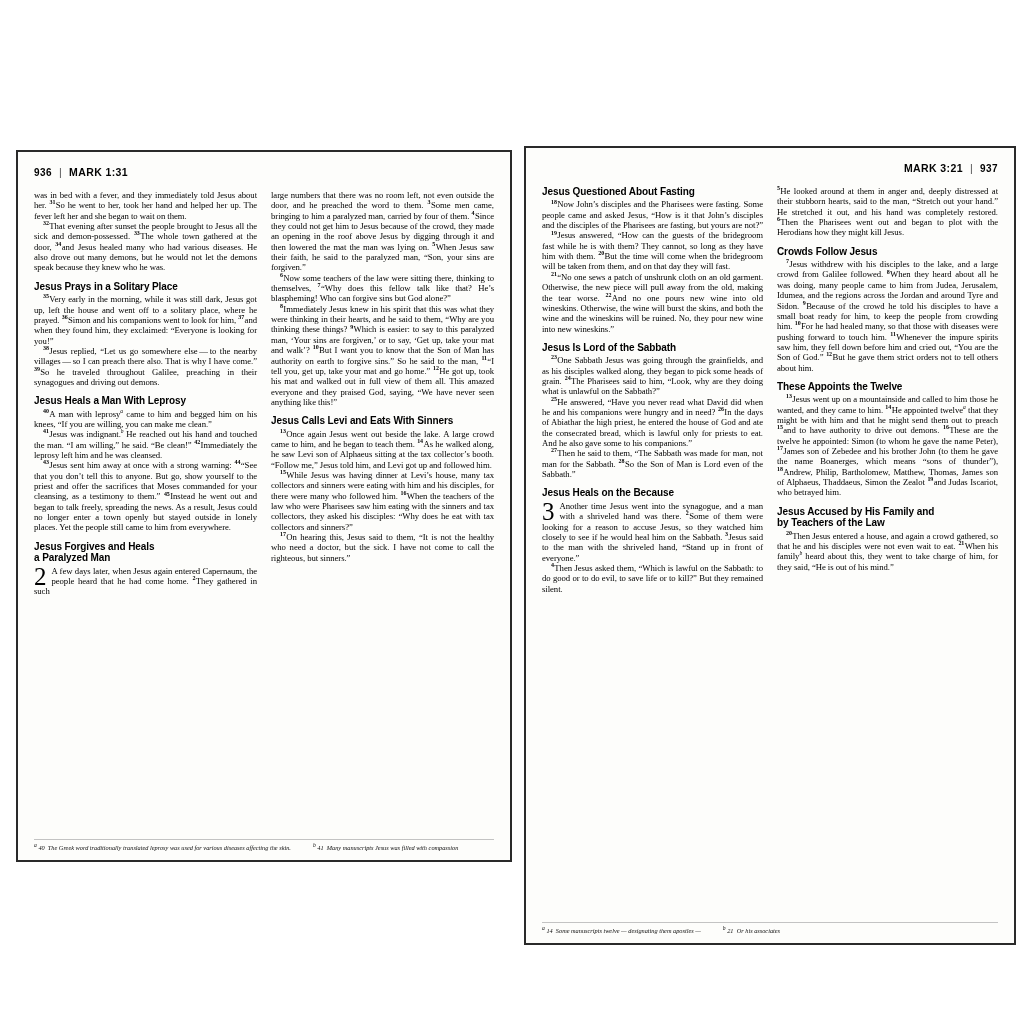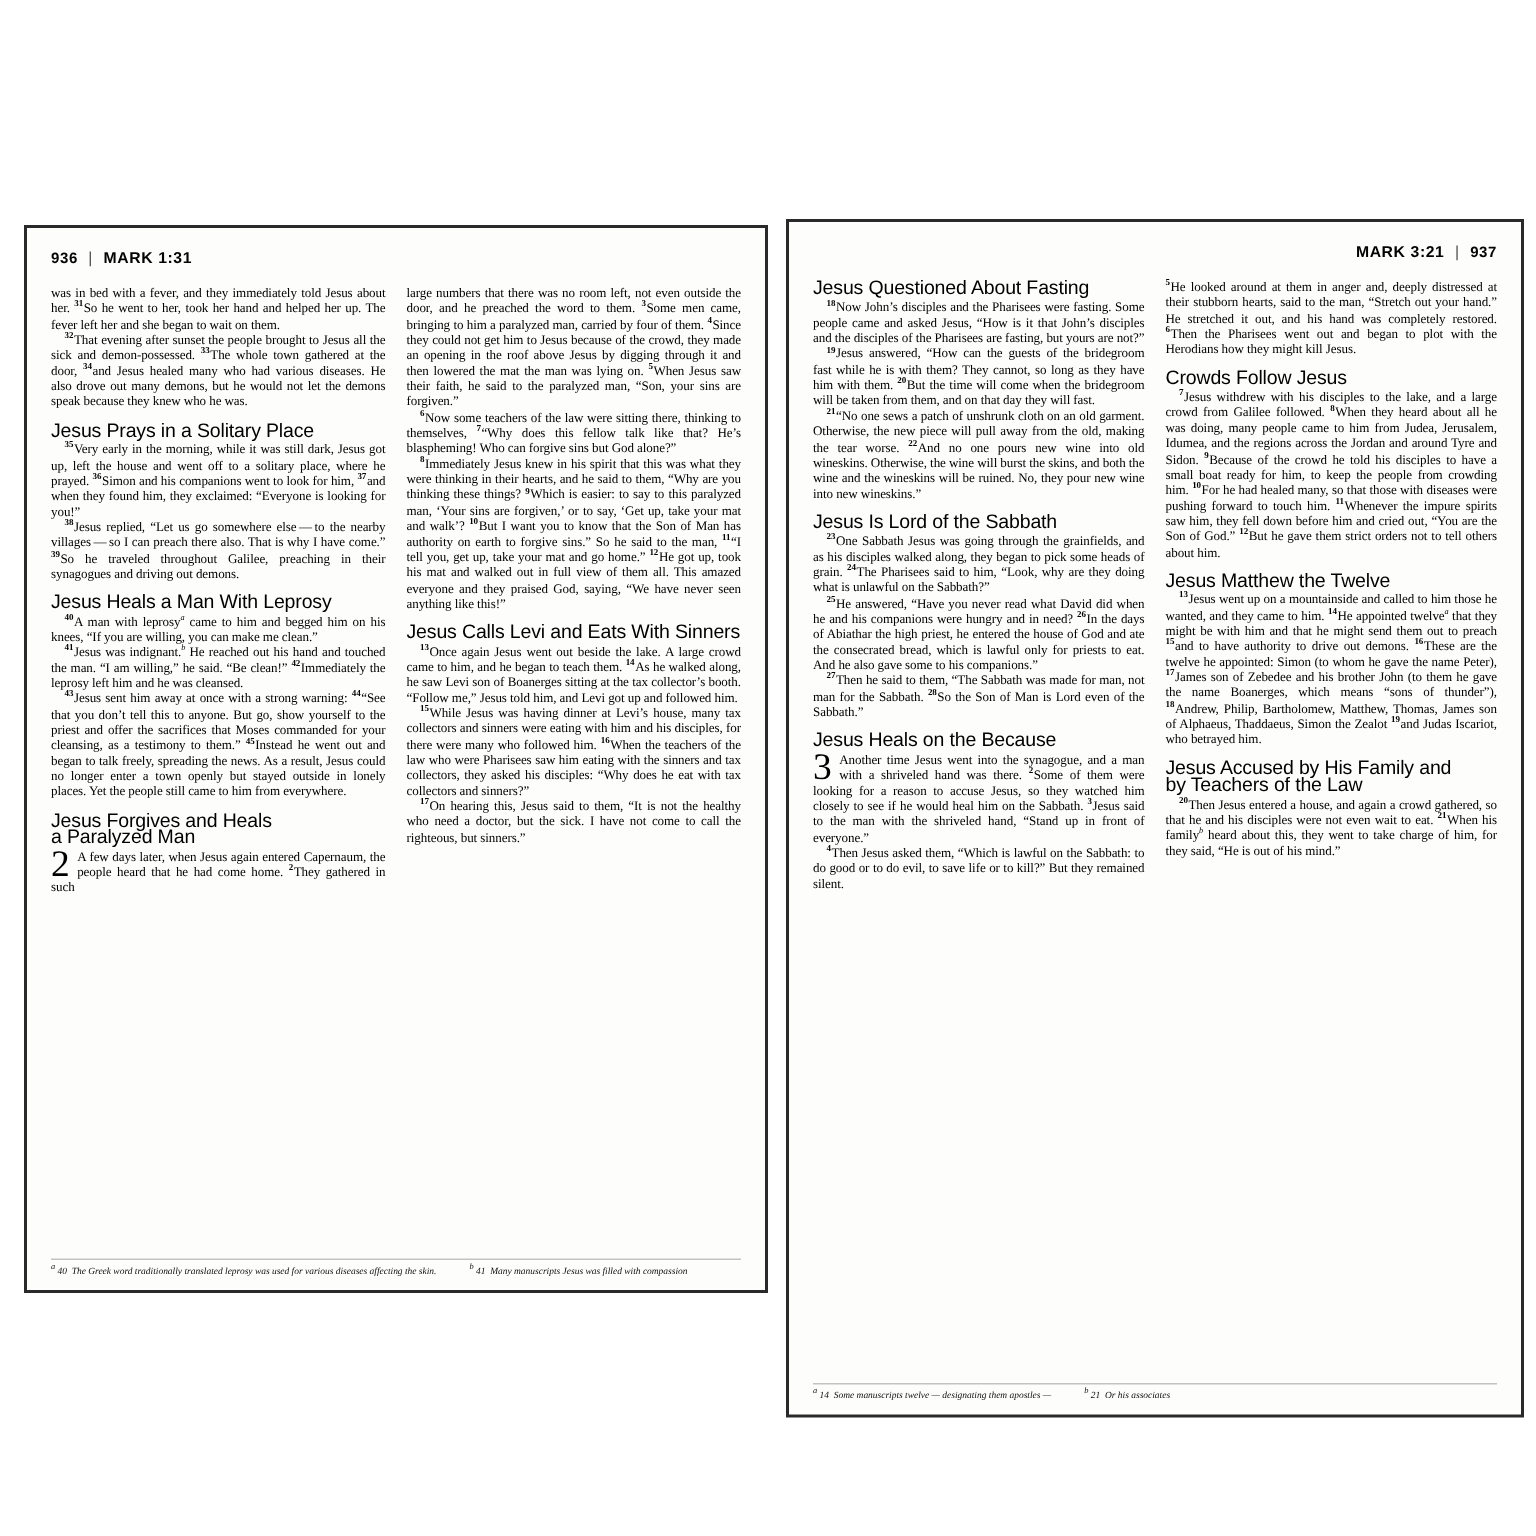--- a/index.html
+++ b/index.html
@@ -69,22 +69,22 @@
     line-height:10.35px;
     text-align:justify;
     text-justify:inter-word;
     color:#131313;
     -webkit-hyphens:auto;hyphens:auto;
     letter-spacing:-0.05px;
   }
   .col p.indent{ text-indent:9px; }
   h2.sec{
     font-family:"Liberation Sans",sans-serif;
-    font-weight:normal;
-    font-size:13px;
+    font-weight:bold;
+    font-size:10px;
     line-height:11.4px;
     color:#0d0d0d;
     margin:8px 0 2px 0;
     letter-spacing:-0.1px;
   }
   h2.sec.first{ margin-top:0; }
   .vn{
     font-size:6px;
     vertical-align:super;
     font-weight:bold;
@@ -179,21 +179,21 @@
 
         <div class="col">
           <p><span>large numbers that there was no room left, not even outside the door, and he preached the word to them. </span><span class="vn">3</span><span>Some men came, bringing to him a paralyzed man, carried by four of them. </span><span class="vn">4</span><span>Since they could not get him to Jesus because of the crowd, they made an opening in the roof above Jesus by digging through it and then lowered the mat the man was lying on. </span><span class="vn">5</span><span>When Jesus saw their faith, he said to the paralyzed man, “Son, your sins are forgiven.”</span></p>
 
           <p class="indent"><span class="vn">6</span><span>Now some teachers of the law were sitting there, thinking to themselves, </span><span class="vn">7</span><span>“Why does this fellow talk like that? He’s blaspheming! Who can forgive sins but God alone?”</span></p>
 
           <p class="indent"><span class="vn">8</span><span>Immediately Jesus knew in his spirit that this was what they were thinking in their hearts, and he said to them, “Why are you thinking these things? </span><span class="vn">9</span><span>Which is easier: to say to this paralyzed man, ‘Your sins are forgiven,’ or to say, ‘Get up, take your mat and walk’? </span><span class="vn">10</span><span>But I want you to know that the Son of Man has authority on earth to forgive sins.” So he said to the man, </span><span class="vn">11</span><span>“I tell you, get up, take your mat and go home.” </span><span class="vn">12</span><span>He got up, took his mat and walked out in full view of them all. This amazed everyone and they praised God, saying, “We have never seen anything like this!”</span></p>
 
           <h2 class="sec">Jesus Calls Levi and Eats With Sinners</h2>
 
-          <p class="indent"><span class="vn">13</span><span>Once again Jesus went out beside the lake. A large crowd came to him, and he began to teach them. </span><span class="vn">14</span><span>As he walked along, he saw Levi son of Boanerges sitting at the tax collector’s booth. “Follow me,” Jesus told him, and Levi got up and followed him.</span></p>
+          <p class="indent"><span class="vn">13</span><span>Once again Jesus went out beside the lake. A large crowd came to him, and he began to teach them. </span><span class="vn">14</span><span>As he walked along, he saw Levi son of Alphaeus sitting at the tax collector’s booth. “Follow me,” Jesus told him, and Levi got up and followed him.</span></p>
 
           <p class="indent"><span class="vn">15</span><span>While Jesus was having dinner at Levi’s house, many tax collectors and sinners were eating with him and his disciples, for there were many who followed him. </span><span class="vn">16</span><span>When the teachers of the law who were Pharisees saw him eating with the sinners and tax collectors, they asked his disciples: “Why does he eat with tax collectors and sinners?”</span></p>
 
           <p class="indent"><span class="vn">17</span><span>On hearing this, Jesus said to them, “It is not the healthy who need a doctor, but the sick. I have not come to call the righteous, but sinners.”</span></p>
         </div>
       </div>
 
       <div class="footnotes">
         <span class="fnitem"><span class="fmark">a</span> <span class="fnum">40</span>&nbsp; <span>The Greek word traditionally translated </span><em>leprosy</em><span> was used for various diseases affecting the skin.</span></span><span class="sp"></span><span class="fnitem"><span class="fmark">b</span> <span class="fnum">41</span>&nbsp; <span>Many manuscripts </span><em>Jesus was filled with compassion</em></span>
       </div>
@@ -236,21 +236,21 @@
           <p class="indent"><span class="vn">4</span><span>Then Jesus asked them, “Which is lawful on the Sabbath: to do good or to do evil, to save life or to kill?” But they remained silent.</span></p>
         </div>
 
         <div class="col">
           <p><span class="vn">5</span><span>He looked around at them in anger and, deeply distressed at their stubborn hearts, said to the man, “Stretch out your hand.” He stretched it out, and his hand was completely restored. </span><span class="vn">6</span><span>Then the Pharisees went out and began to plot with the Herodians how they might kill Jesus.</span></p>
 
           <h2 class="sec">Crowds Follow Jesus</h2>
 
           <p class="indent"><span class="vn">7</span><span>Jesus withdrew with his disciples to the lake, and a large crowd from Galilee followed. </span><span class="vn">8</span><span>When they heard about all he was doing, many people came to him from Judea, Jerusalem, Idumea, and the regions across the Jordan and around Tyre and Sidon. </span><span class="vn">9</span><span>Because of the crowd he told his disciples to have a small boat ready for him, to keep the people from crowding him. </span><span class="vn">10</span><span>For he had healed many, so that those with diseases were pushing forward to touch him. </span><span class="vn">11</span><span>Whenever the impure spirits saw him, they fell down before him and cried out, “You are the Son of God.” </span><span class="vn">12</span><span>But he gave them strict orders not to tell others about him.</span></p>
 
-          <h2 class="sec">Jesus Matthew the Twelve</h2>
+          <h2 class="sec">These Appoints the Twelve</h2>
 
           <p class="indent"><span class="vn">13</span><span>Jesus went up on a mountainside and called to him those he wanted, and they came to him. </span><span class="vn">14</span><span>He appointed twelve</span><span class="fnref">a</span><span> that they might be with him and that he might send them out to preach </span><span class="vn">15</span><span>and to have authority to drive out demons. </span><span class="vn">16</span><span>These are the twelve he appointed: Simon (to whom he gave the name Peter), </span><span class="vn">17</span><span>James son of Zebedee and his brother John (to them he gave the name Boanerges, which means “sons of thunder”), </span><span class="vn">18</span><span>Andrew, Philip, Bartholomew, Matthew, Thomas, James son of Alphaeus, Thaddaeus, Simon the Zealot </span><span class="vn">19</span><span>and Judas Iscariot, who betrayed him.</span></p>
 
           <h2 class="sec"><span>Jesus Accused by His Family and</span><br><span>by Teachers of the Law</span></h2>
 
           <p class="indent"><span class="vn">20</span><span>Then Jesus entered a house, and again a crowd gathered, so that he and his disciples were not even wait to eat. </span><span class="vn">21</span><span>When his family</span><span class="fnref">b</span><span> heard about this, they went to take charge of him, for they said, “He is out of his mind.”</span></p>
         </div>
       </div>
 
       <div class="footnotes">

